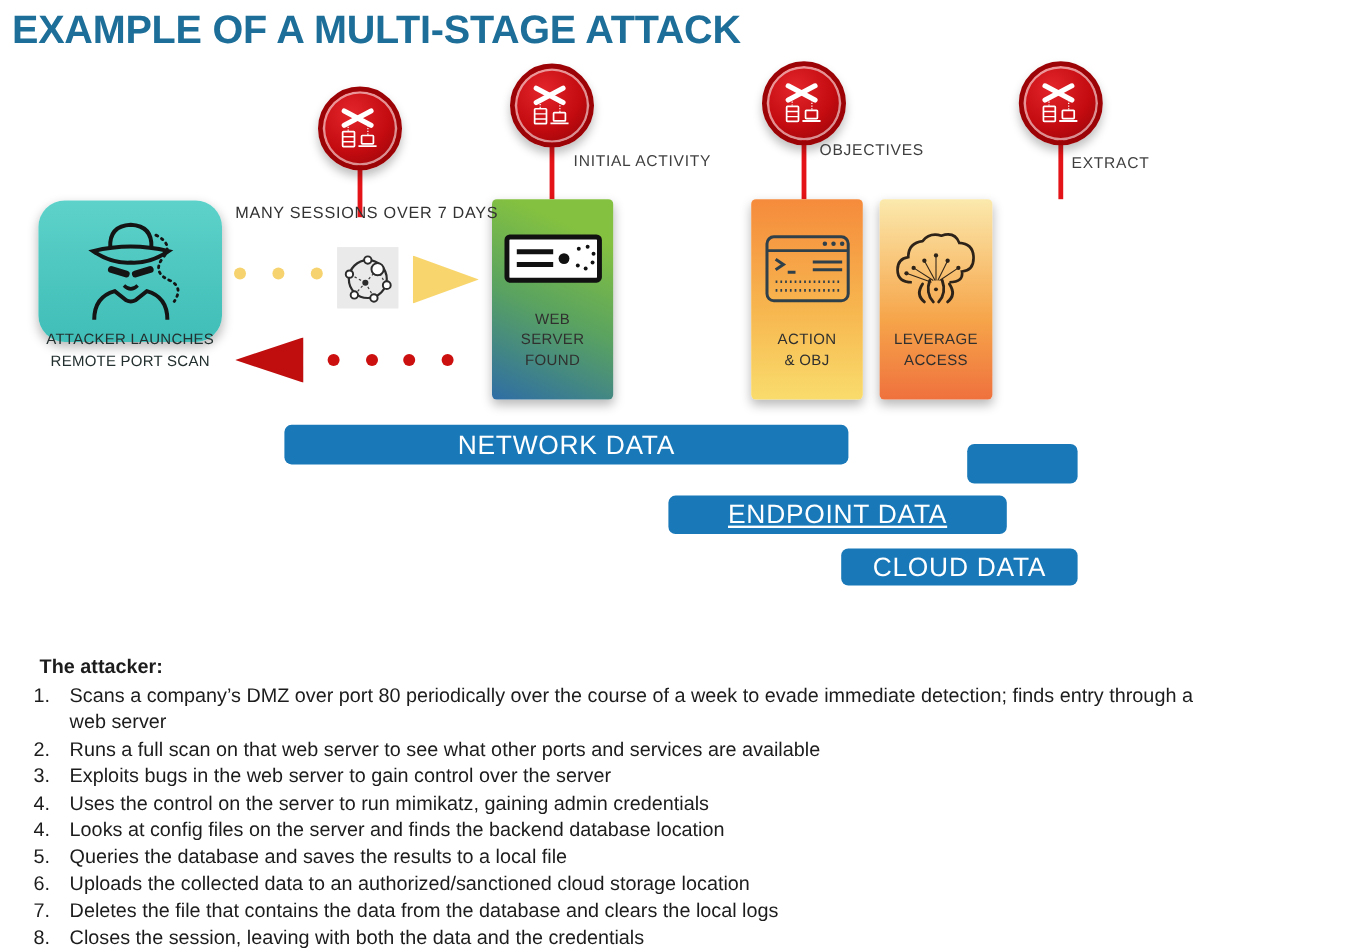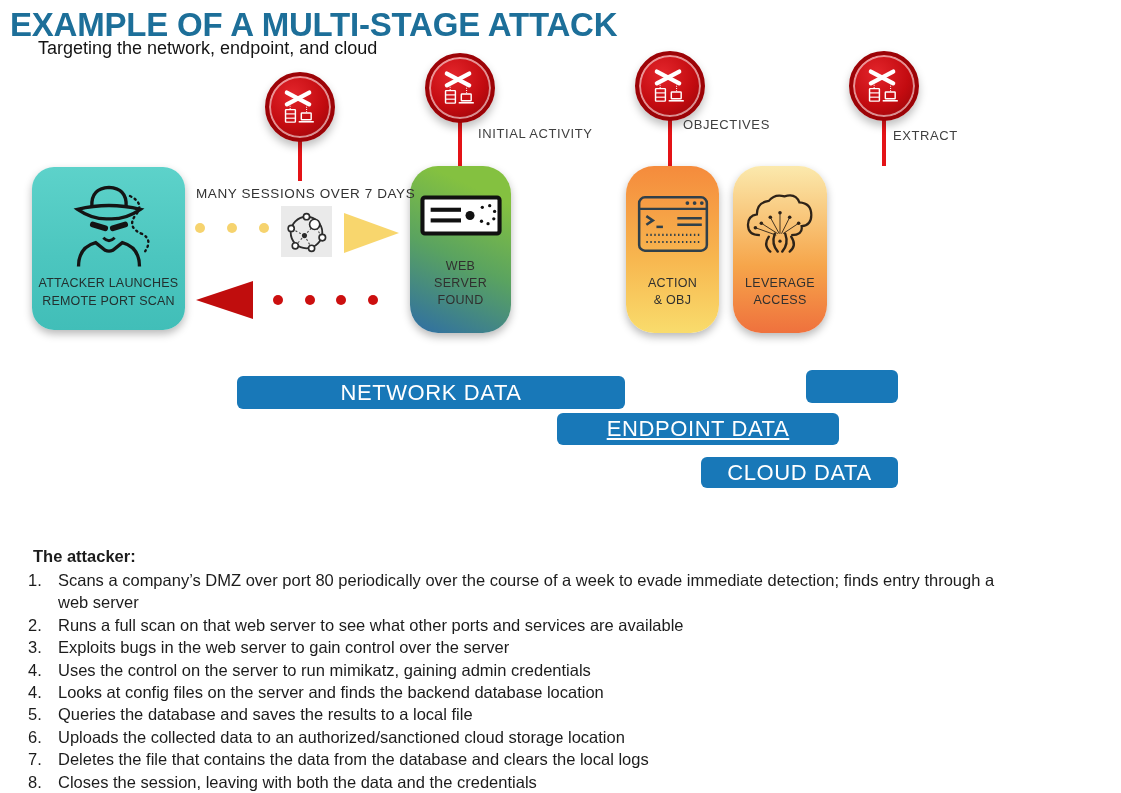--- a/index.html
+++ b/index.html
@@ -13,28 +13,28 @@
   
   .stem { position:absolute; width:4px; background:#e41317; z-index:1; }
   .breach { position:absolute; width:70px; height:70px; border-radius:50%;
             background: radial-gradient(circle at 38% 30%, #e3252b 0%, #c30b10 55%, #8f0408 100%);
             border:4px solid #9c0307;
             box-shadow: inset 0 0 0 2px rgba(255,255,255,.55), 0 5px 8px rgba(0,0,0,.25);
             display:flex; align-items:center; justify-content:center; z-index:2; }
   .phase-label { position:absolute; font-size:13px; color:#3f3f3f; letter-spacing:.6px; z-index:3; }
 
   
-  .stage { position:absolute; top:166px; height:167px; border-radius:28px;
+  .stage { position:absolute; top:166px; height:167px; border-radius:4px;
            box-shadow: 0 4px 9px rgba(0,0,0,.28);
            display:flex; flex-direction:column; align-items:center; z-index:2; }
   .stage .icon-wrap { flex:1; display:flex; align-items:center; justify-content:center; width:100%; padding-top:6px; }
   .stage-label { font-size:12.5px; line-height:1.35; color:#30302f; text-align:center;
                  white-space:pre-line; letter-spacing:.3px; margin-bottom:24px; }
 
-  .attacker-box { position:absolute; left:32px; top:167px; width:153px; height:163px;
+  .attacker-box { position:absolute; left:32px; top:167px; width:153px; height:118px;
                   border-radius:22px; background:linear-gradient(180deg,#5dd2ca 0%, #4cc6bf 55%, #41beb8 100%);
                   box-shadow: 0 4px 9px rgba(0,0,0,.28);
                   display:flex; flex-direction:column; align-items:center; z-index:2; }
   .attacker-box .icon-wrap { flex:1; display:flex; align-items:center; justify-content:center; padding-top:8px; }
   .attacker-label { font-size:12.5px; line-height:1.4; color:#23302f; text-align:center;
                     white-space:pre-line; letter-spacing:.2px; margin-bottom:22px; }
 
   .stage-web      { left:410px; width:101px; background:linear-gradient(205deg, #84c140 18%, #5aa360 55%, #2e6da5 100%); }
   .stage-control  { left:518px; width:94px;  background:linear-gradient(180deg, #6fb231 0%, #7fc13d 42%, #519c24 100%); }
   .stage-action   { left:626px; width:93px;  background:linear-gradient(180deg, #f58b3c 0%, #f7b64f 55%, #f9dc6c 100%); }
@@ -51,41 +51,40 @@
   .tri { position:absolute; z-index:2; filter:drop-shadow(1px 2px 2px rgba(0,0,0,.25)); }
   .tri-yellow { left:344px; top:213px; width:55px; height:40px; background:#f8d66d;
                 clip-path:polygon(0 0, 100% 50%, 0 100%); }
   .tri-red { left:196px; top:281px; width:57px; height:38px; background:#c00d0d;
              clip-path:polygon(100% 0, 0 50%, 100% 100%); }
 
   
   .bar { position:absolute; background:#1878b8; border-radius:6px; color:#fff;
          display:flex; align-items:center; justify-content:center;
          font-size:22px; letter-spacing:.6px; z-index:2; }
-  .bar-network  { left:237px; top:376px; width:388px; height:33px; }
+  .bar-network  { left:237px; top:354px; width:470px; height:33px; }
   .bar-small    { left:806px; top:370px; width:92px;  height:33px; }
   .bar-endpoint { left:557px; top:413px; width:282px; height:32px;text-decoration:underline; }
   .bar-cloud    { left:701px; top:457px; width:197px; height:31px; }
 
   
   .notes { position:absolute; left:28px; top:547px; width:975px; color:#1c1c1c; }
   .notes-heading { font-size:16.5px; font-weight:bold; margin-left:5px; margin-bottom:3px; }
   .note-row { display:flex; font-size:16.5px; line-height:22.4px; }
   .note-row .num { width:30px; flex:none; }
   .note-row .txt { flex:1; }
 
   svg { display:block; }
 </style>
 </head>
 <body>
 
 <div class="canvas">
 
   <div class="page-title">EXAMPLE OF A MULTI-STAGE ATTACK</div>
-  <div class="page-subtitle">Targeting the network, endpoint, and cloud</div>
 
   <div class="stem" style="left:298px; top:105px; height:76px;"></div>
   <div class="stem" style="left:458px; top:88px; height:78px;"></div>
   <div class="stem" style="left:668px; top:86px; height:80px;"></div>
   <div class="stem" style="left:882px; top:86px; height:80px;"></div>
 
   <div class="breach" style="left:265px; top:72px;">
     <span>
       <svg width="46" height="46" viewBox="0 0 70 70" fill="none" stroke="#fff">
         <line x1="15" y1="13" x2="49" y2="31" stroke-width="6.5" stroke-linecap="round"></line>
@@ -142,21 +141,21 @@
         <line x1="13" y1="52" x2="28" y2="52" stroke-width="1.8"></line>
         <rect x="37" y="44" width="15" height="10.5" rx="1" stroke-width="2.2"></rect>
         <line x1="33" y1="57.5" x2="56" y2="57.5" stroke-width="2.4"></line>
       </svg>
     </span>
   </div>
 
   <div class="phase-label" style="left:478px; top:126px;">INITIAL ACTIVITY</div>
   <div class="phase-label" style="left:683px; top:117px;">OBJECTIVES</div>
   <div class="phase-label" style="left:893px; top:128px;">EXTRACT</div>
-  <div class="phase-label" style="left:196px; top:186px; font-size:13.5px; color:#333;">MANY SESSIONS OVER 7 DAYS</div>
+  <div class="phase-label" style="left:196px; top:170px; font-size:13.5px; color:#333;">MANY SESSIONS OVER 7 DAYS</div>
 
   <div class="attacker-box">
     <div class="icon-wrap">
       <svg width="96" height="100" viewBox="0 0 100 105" fill="none" stroke="#141414">
         <path d="M32 33 Q31 14 50 13 Q69 14 68 33" stroke-width="3.5"></path>
         <path d="M17 36 Q50 28 83 36 Q67 47 50 46 Q33 47 17 36 Z" stroke-width="3.5"></path>
         <line x1="33" y1="52" x2="46" y2="56" stroke-width="6" stroke-linecap="round"></line>
         <line x1="67" y1="52" x2="54" y2="56" stroke-width="6" stroke-linecap="round"></line>
         <path d="M44 66 Q50 72 56 66" stroke-width="3"></path>
         <path d="M18 96 Q18 76 36 71 L46 79 Q50 81 54 79 L64 71 Q82 76 82 96" stroke-width="3.5"></path>

